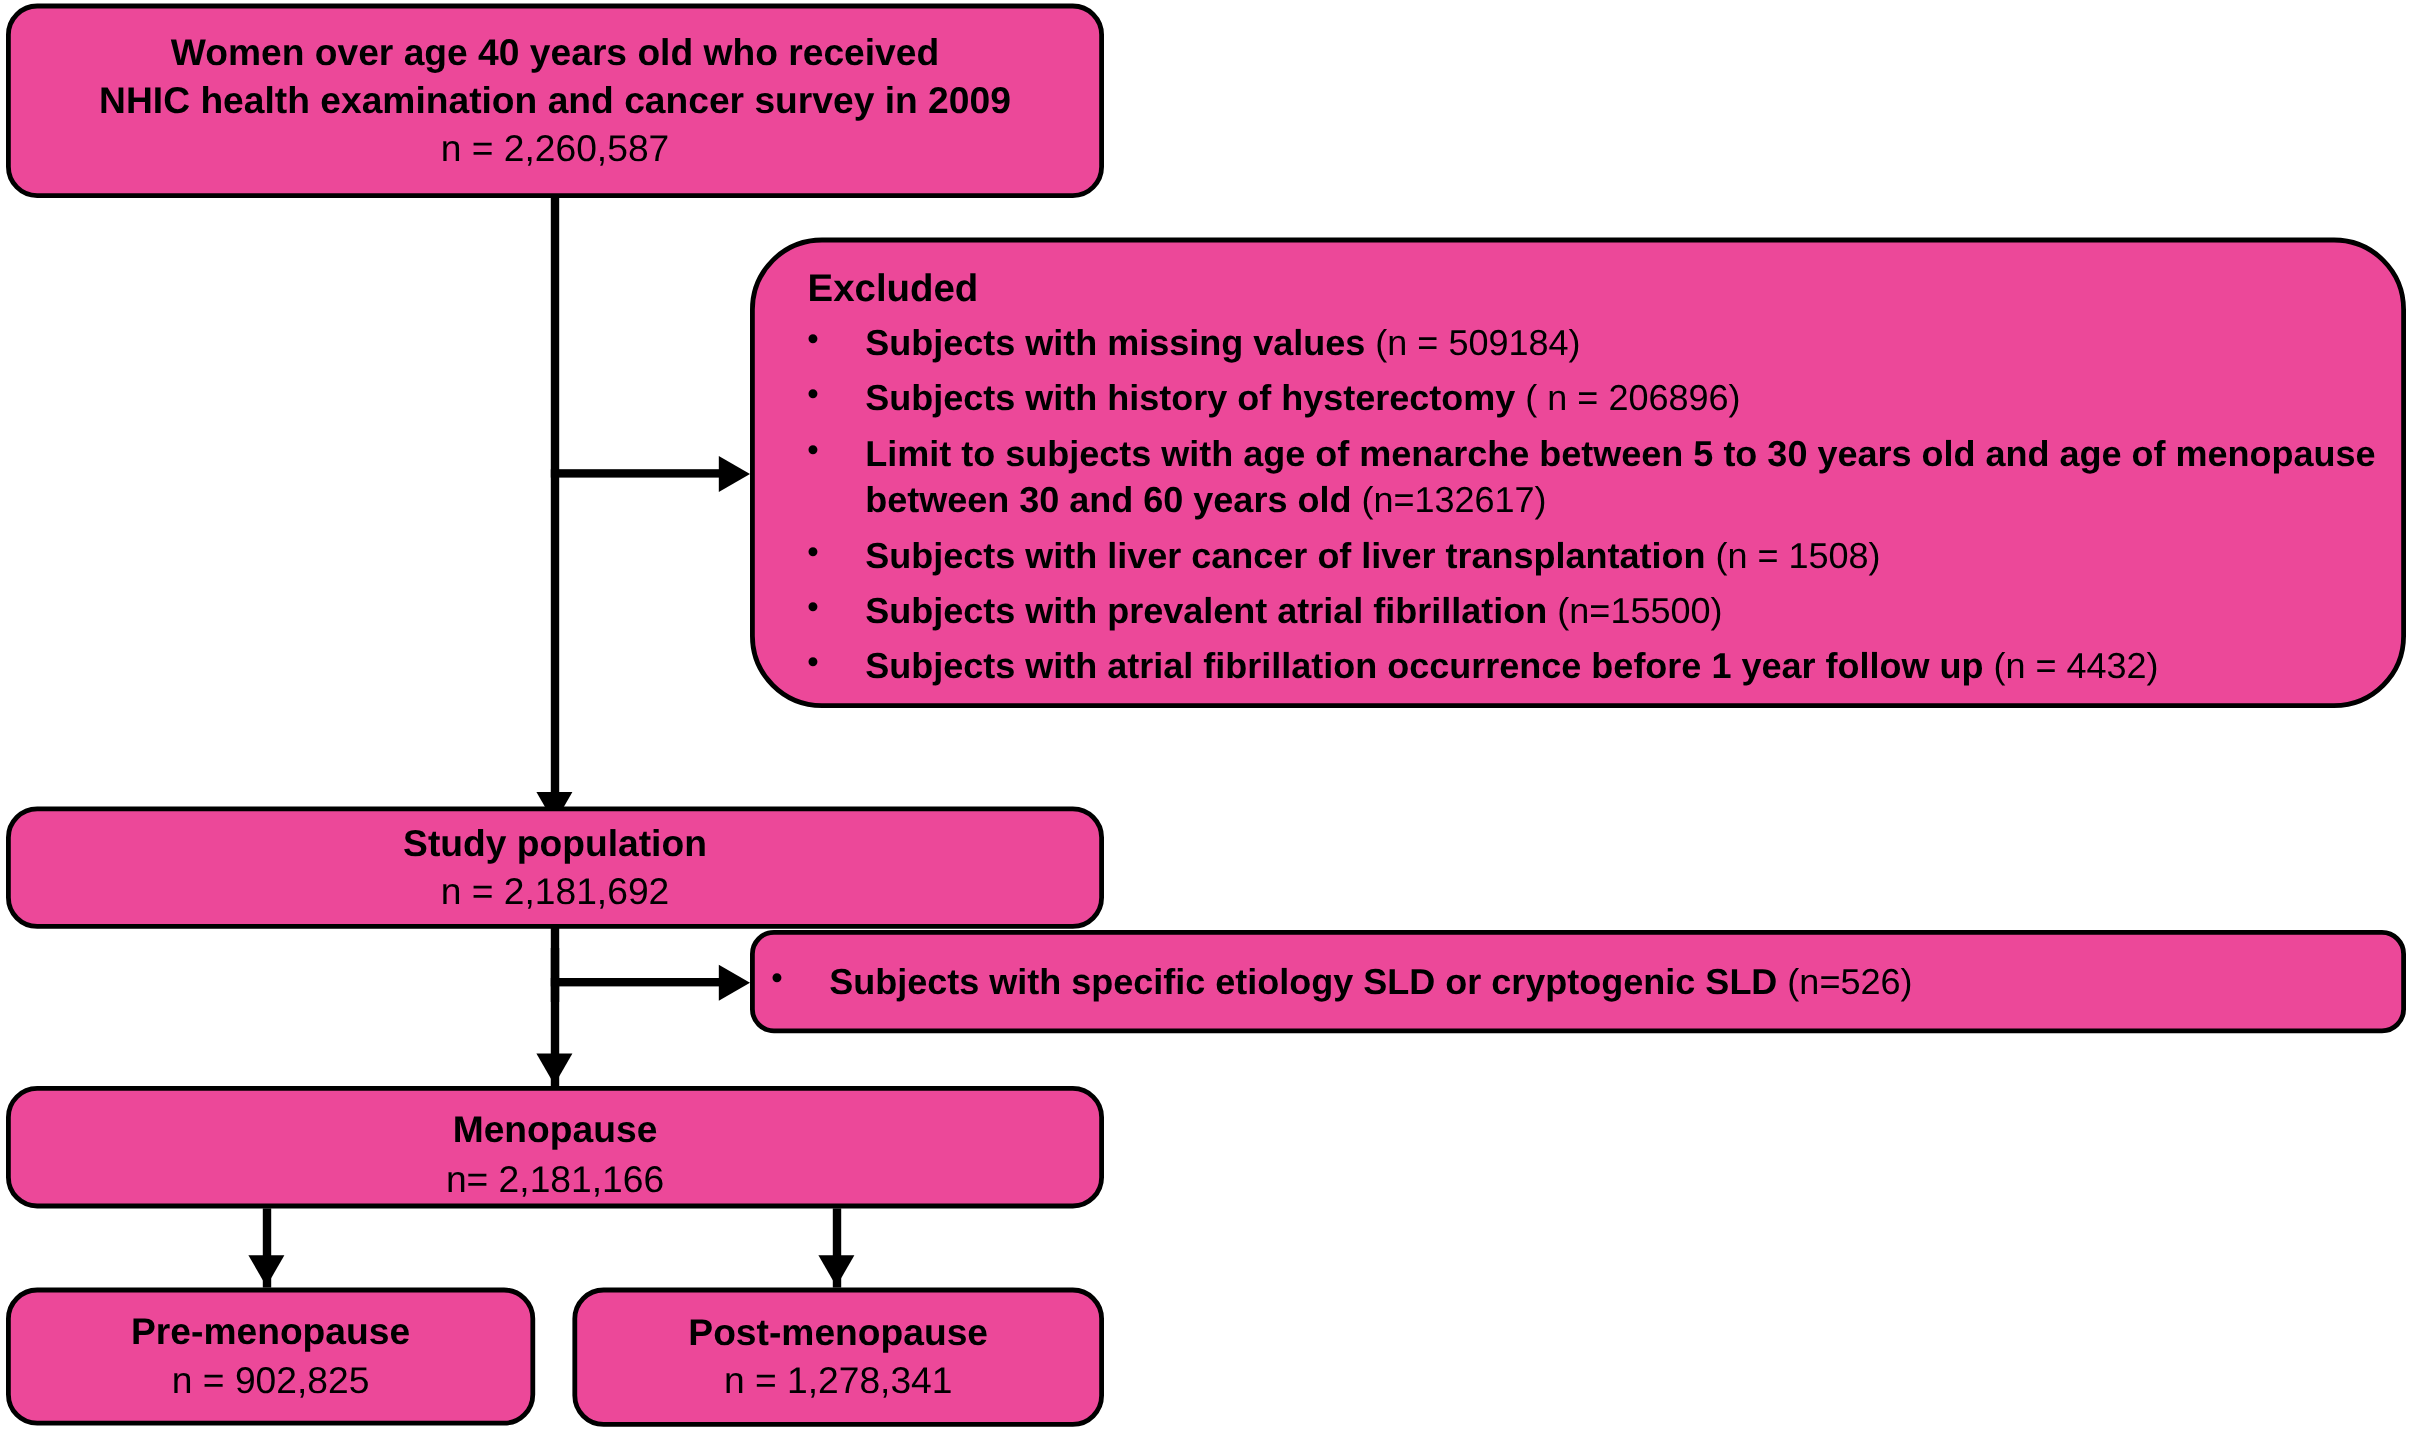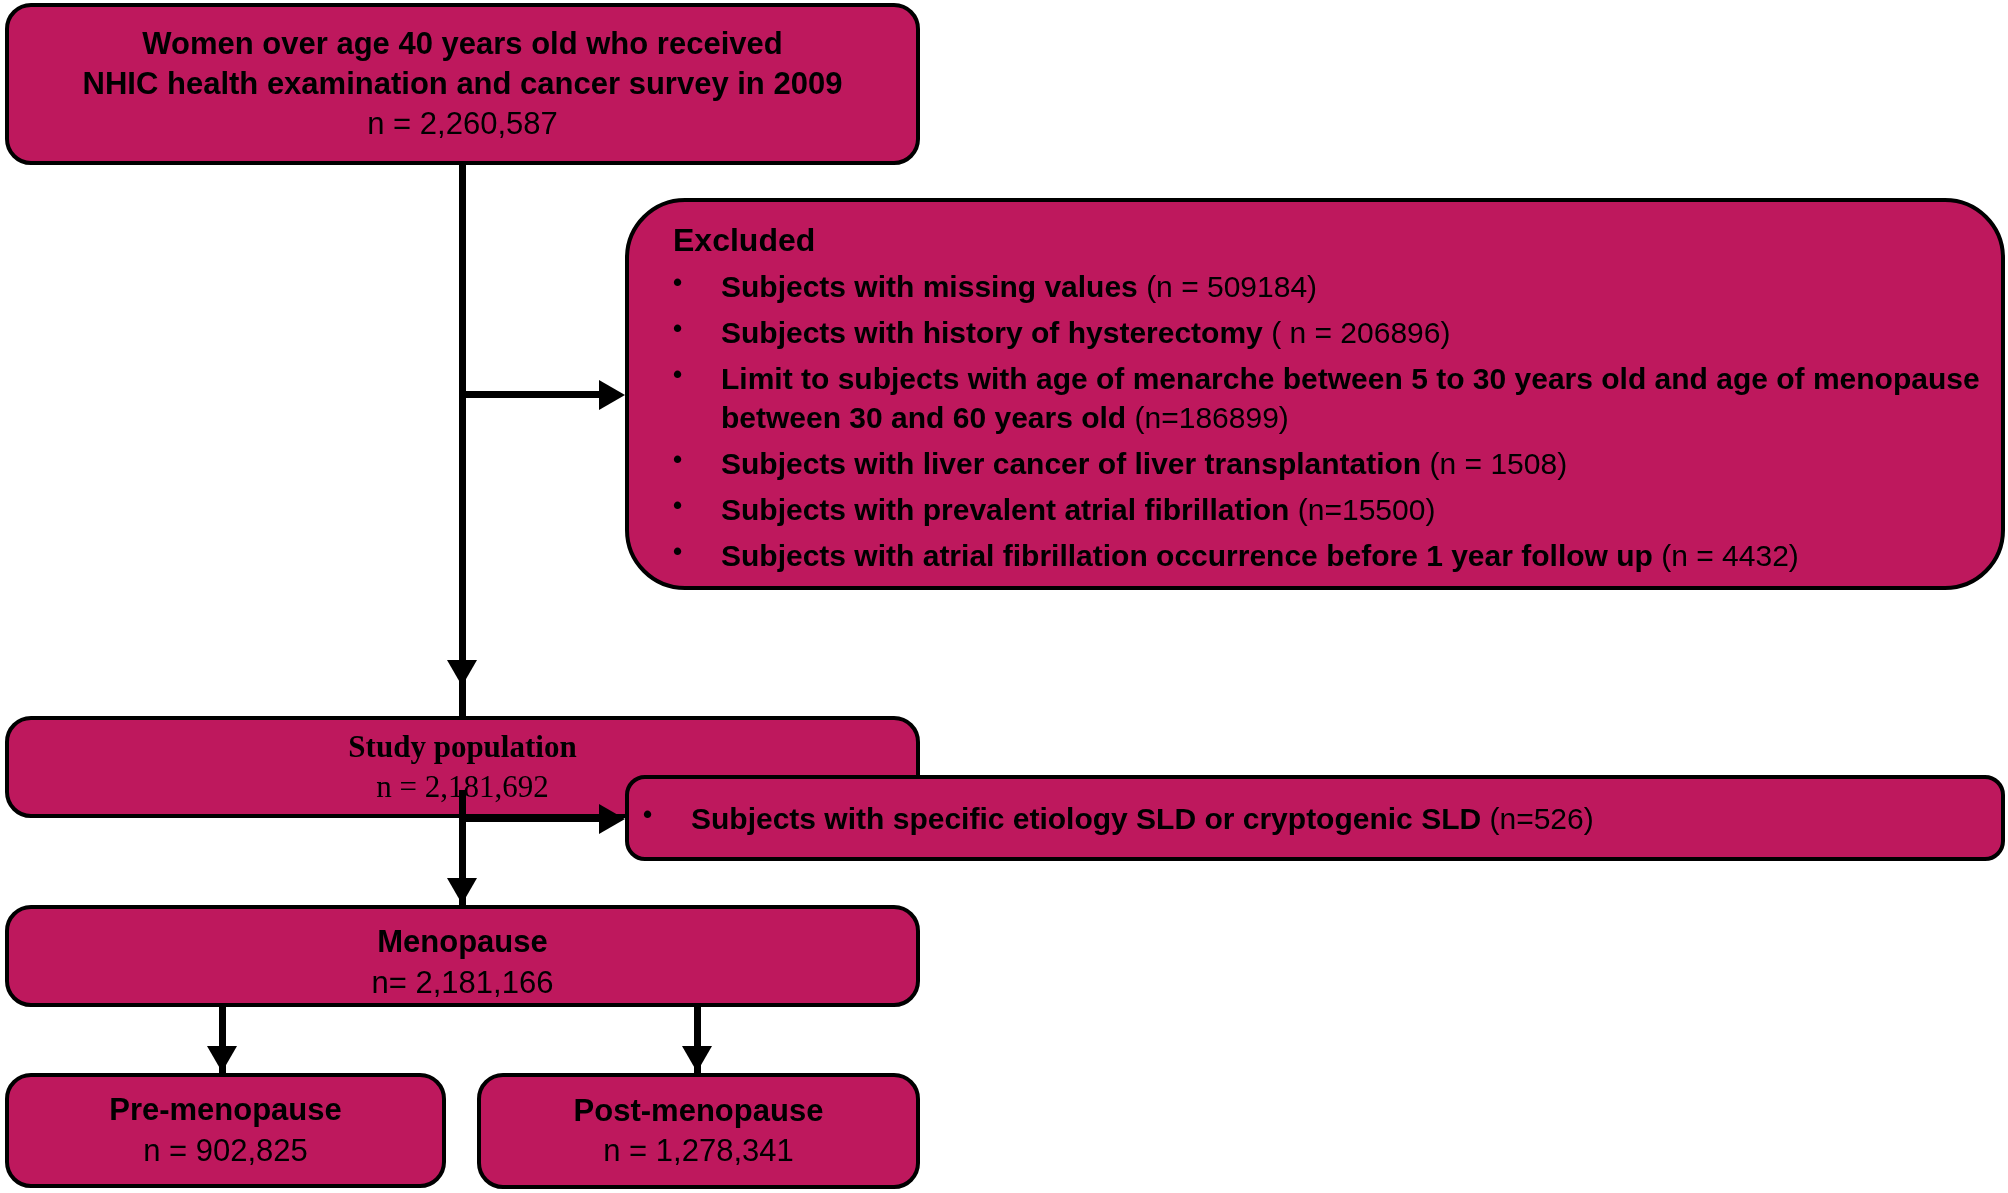--- a/index.html
+++ b/index.html
@@ -16,21 +16,21 @@
     width: 2008px;
     height: 1193px;
     background: #ffffff;
     overflow: hidden;
   }
   .box {
     position: absolute;
     box-sizing: border-box;
     border: 4px solid #000000;
     border-radius: 26px;
-    background: #be185d;
+    background: #ec4899;
     display: flex;
     flex-direction: column;
     justify-content: center;
   }
   .box.centered {
     align-items: center;
     text-align: center;
   }
   .ln {
     display: block;
@@ -76,23 +76,22 @@
     padding-right: 16px;
   }
   #box-excluded li::before {
     content: "\2022";
     position: absolute;
     left: 14px;
     top: -1px;
     font-size: 26px;
   }
   #box-study {
-    left: 5px; top: 716px; width: 915px; height: 102px;
-    font-size: 31px;
-    font-family: Liberation Serif, serif;
+    left: 5px; top: 672px; width: 915px; height: 102px;
+    font-size: 31px;
   }
   #box-sld {
     left: 625px; top: 775px; width: 1380px; height: 86px;
     border-radius: 20px;
     font-size: 30px;
     justify-content: center;
   }
   #box-sld ul {
     list-style: none;
     margin: 0;
@@ -165,21 +164,21 @@
   <div class="arrow-down" style="left:447px; top:660px;"></div>
 
   <div class="hline" style="left:459px; top:391px; width:150px;"></div>
   <div class="arrow-right" style="left:599px; top:380px;"></div>
 
   <div class="box" id="box-excluded">
     <div class="head">Excluded</div>
     <ul>
       <li><span>Subjects with missing values</span><span class="reg"> (n = 509184)</span></li>
       <li><span>Subjects with history of hysterectomy</span><span class="reg"> ( n = 206896)</span></li>
-      <li><span>Limit to subjects with age of menarche between 5 to 30 years old and age of menopause between 30 and 60 years old</span><span class="reg"> (n=186899)</span></li>
+      <li><span>Limit to subjects with age of menarche between 5 to 30 years old and age of menopause between 30 and 60 years old</span><span class="reg"> (n=132617)</span></li>
       <li><span>Subjects with liver cancer of liver transplantation</span><span class="reg"> (n = 1508)</span></li>
       <li><span>Subjects with prevalent atrial fibrillation</span><span class="reg"> (n=15500)</span></li>
       <li><span>Subjects with atrial fibrillation occurrence before 1 year follow up</span><span class="reg"> (n =  4432)</span></li>
     </ul>
   </div>
 
   <div class="box centered" id="box-study">
     <span class="ln bold">Study population</span>
     <span class="ln reg">n = 2,181,692</span>
   </div>

